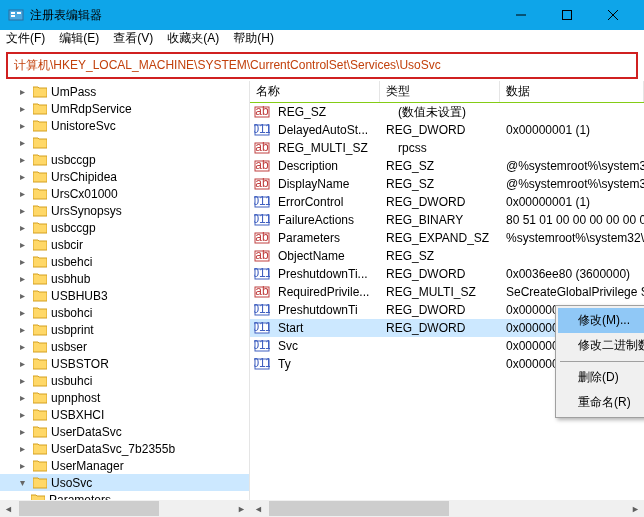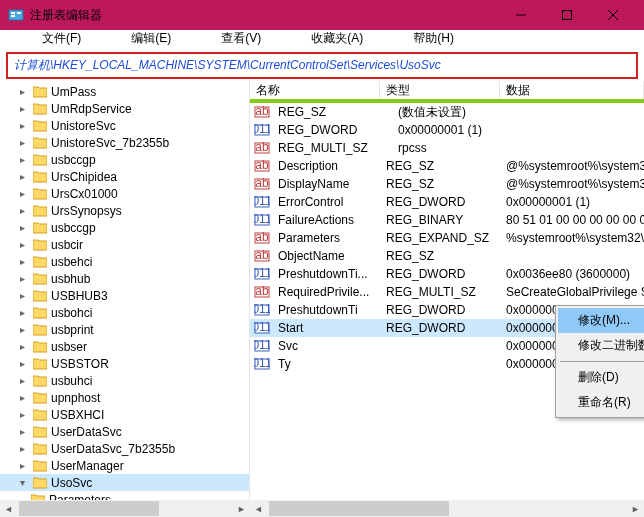--- a/index.html
+++ b/index.html
@@ -1,35 +1,35 @@
 <!DOCTYPE html>
 <html><head>
 <meta charset="utf-8">
 <style>
 *{margin:0;padding:0;box-sizing:border-box;font-family:"Microsoft YaHei",Arial,sans-serif;font-size:12px;}
 body{background:#fff;overflow:hidden;width:644px;height:517px;position:relative;}
-.titlebar{height:30px;display:flex;align-items:center;padding:0 8px;background:#be185d;}
+.titlebar{height:30px;display:flex;align-items:center;padding:0 8px;background:#0ea5e9;}
 .titlebar-icon{width:16px;height:16px;margin-right:6px;display:inline-flex;align-items:center;justify-content:center;}
 .titlebar-title{flex:1;color:#000;}
 .win-controls{display:flex;gap:0;}
 .win-btn{width:46px;height:30px;display:flex;align-items:center;justify-content:center;color:#000;}
 .menubar{height:20px;padding:0 6px;display:flex;gap:14px;color:#000;}
-.menubar span{cursor:default;margin-left:36px;}
-.addrbar{border:2px solid #d02020;margin:2px 6px;padding:3px 6px;color:#1d4ed8;font-style:italic;}
+.menubar span{cursor:default;}
+.addrbar{border:2px solid #d02020;margin:2px 6px;padding:3px 6px;color:#c2410c;}
 .content{display:flex;height:calc(100% - 80px);}
 .tree{width:250px;overflow:hidden;border-right:1px solid #e5e5e5;padding-top:2px;position:relative;}
 .tree-item{display:flex;align-items:center;height:17px;padding-left:20px;white-space:nowrap;cursor:default;}
 .tree-item.selected{background:#cce8ff;}
 .tree-item .chev{width:12px;display:inline-block;color:#666;font-size:10px;}
 .tree-item .fld{width:16px;height:14px;margin-right:3px;display:inline-flex;align-items:center;justify-content:center;}
 .tree-item .fld svg{width:14px;height:12px;}
 .tree-item .lbl{color:#000;}
 .tree-sub{padding-left:18px;}
 .listview{flex:1;overflow:hidden;position:relative;}
-.list-head{display:flex;border-bottom:4px solid #84cc16;height:22px;align-items:flex-start;}
+.list-head{display:flex;border-bottom:1px solid #84cc16;height:22px;align-items:flex-start;}
 .list-head div{padding:0 6px;border-right:1px solid #e5e5e5;height:100%;display:flex;align-items:center;color:#000;}
 .col-name{width:130px;}
 .col-type{width:120px;}
 .col-data{flex:1;}
 .list-body{}
 .list-row{display:flex;height:18px;align-items:center;white-space:nowrap;}
 .list-row.sel{background:#cce8ff;}
 .list-row .cell{padding:0 6px;overflow:hidden;}
 .list-row .icon{width:16px;height:16px;margin-left:4px;margin-right:2px;display:inline-flex;align-items:center;justify-content:flex-end;flex-shrink:0;}
 .ctx-menu{position:absolute;background:#f0f0f0;border:1px solid #a0a0a0;box-shadow:2px 2px 4px rgba(0,0,0,0.3);width:170px;padding:2px;}
@@ -115,21 +115,20 @@
         </span>
         <span class="lbl">UnistoreSvc</span>
       </div>
       <div class="tree-item">
         <span class="chev">▸</span>
         <span class="fld">
           <svg viewBox="0 0 14 12">
             <path d="M0 1h5l1 1h8v9H0z" fill="#ffd868" stroke="#d4a020"></path>
           </svg>
         </span>
-        <span class="lbl">UnistoreSvc_7b2355b</span>
       </div>
       <div class="tree-item">
         <span class="chev">▸</span>
         <span class="fld">
           <svg viewBox="0 0 14 12">
             <path d="M0 1h5l1 1h8v9H0z" fill="#ffd868" stroke="#d4a020"></path>
           </svg>
         </span>
         <span class="lbl">usbccgp</span>
       </div>
@@ -340,20 +339,21 @@
           <span class="cell col-type">REG_SZ</span>
           <span class="cell col-data">(数值未设置)</span>
         </div>
         <div class="list-row">
           <span class="icon">
             <svg width="16" height="16">
               <rect x="1" y="3" width="14" height="10" fill="#fff" stroke="#4060c0"></rect>
               <text x="8" y="11" font-size="7" text-anchor="middle" fill="#4060c0">011</text>
             </svg>
           </span>
+          <span class="cell col-name" style="width:108px">DelayedAutoSt...</span>
           <span class="cell col-type">REG_DWORD</span>
           <span class="cell col-data">0x00000001 (1)</span>
         </div>
         <div class="list-row">
           <span class="icon">
             <svg width="16" height="16">
               <rect x="1" y="3" width="14" height="10" fill="#fff" stroke="#c04040"></rect>
               <text x="8" y="11" font-size="8" text-anchor="middle" fill="#c04040">ab</text>
             </svg>
           </span>

